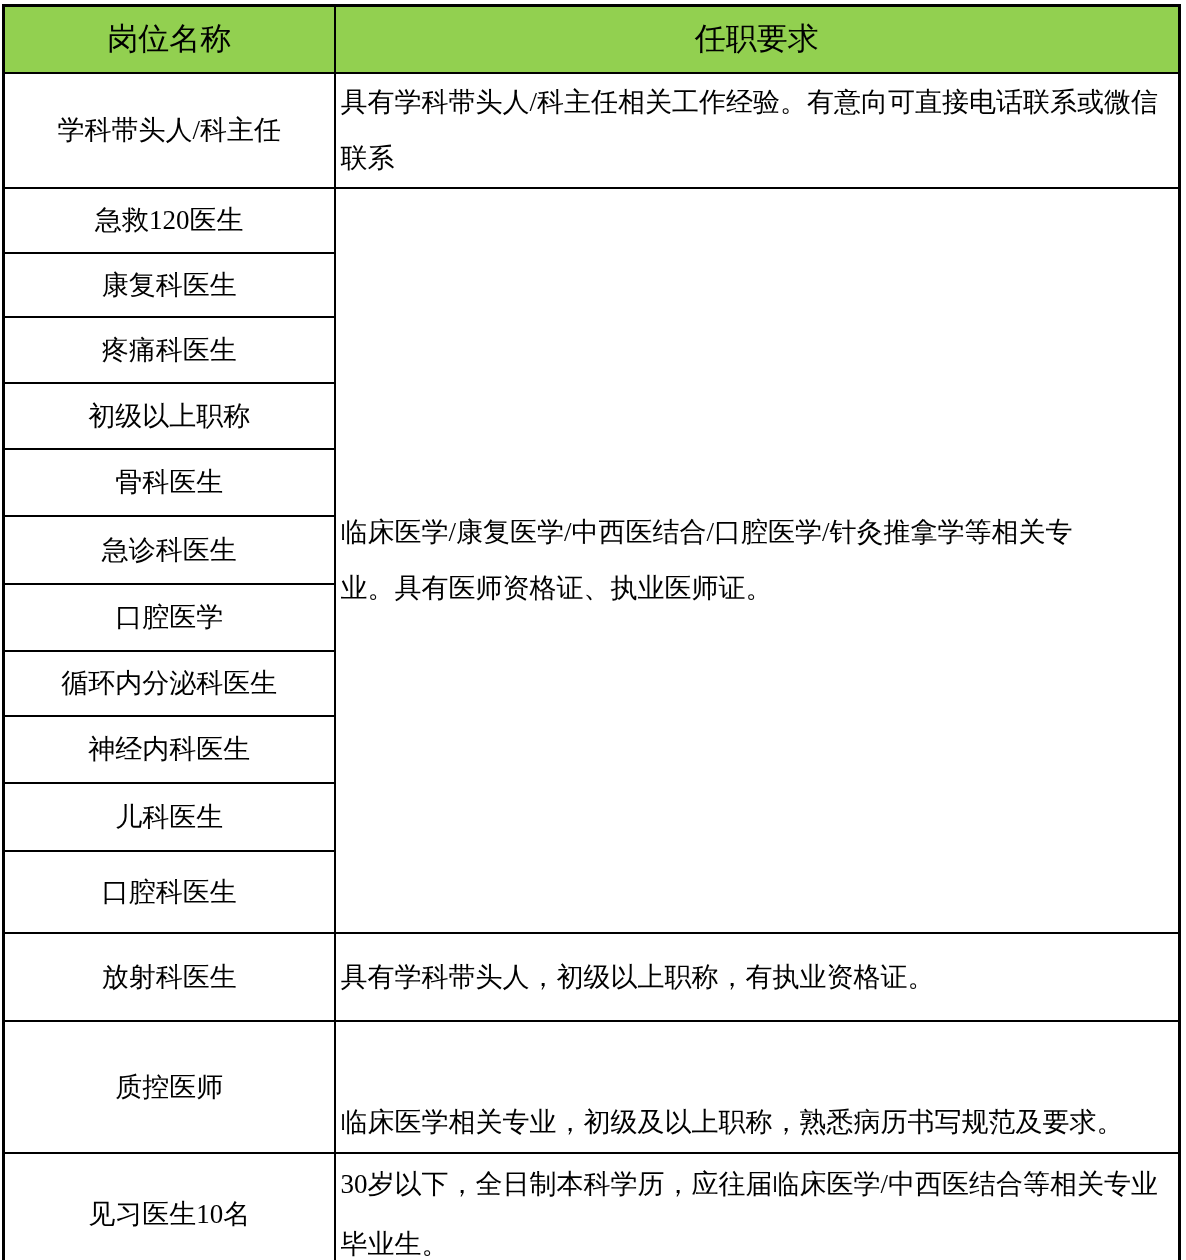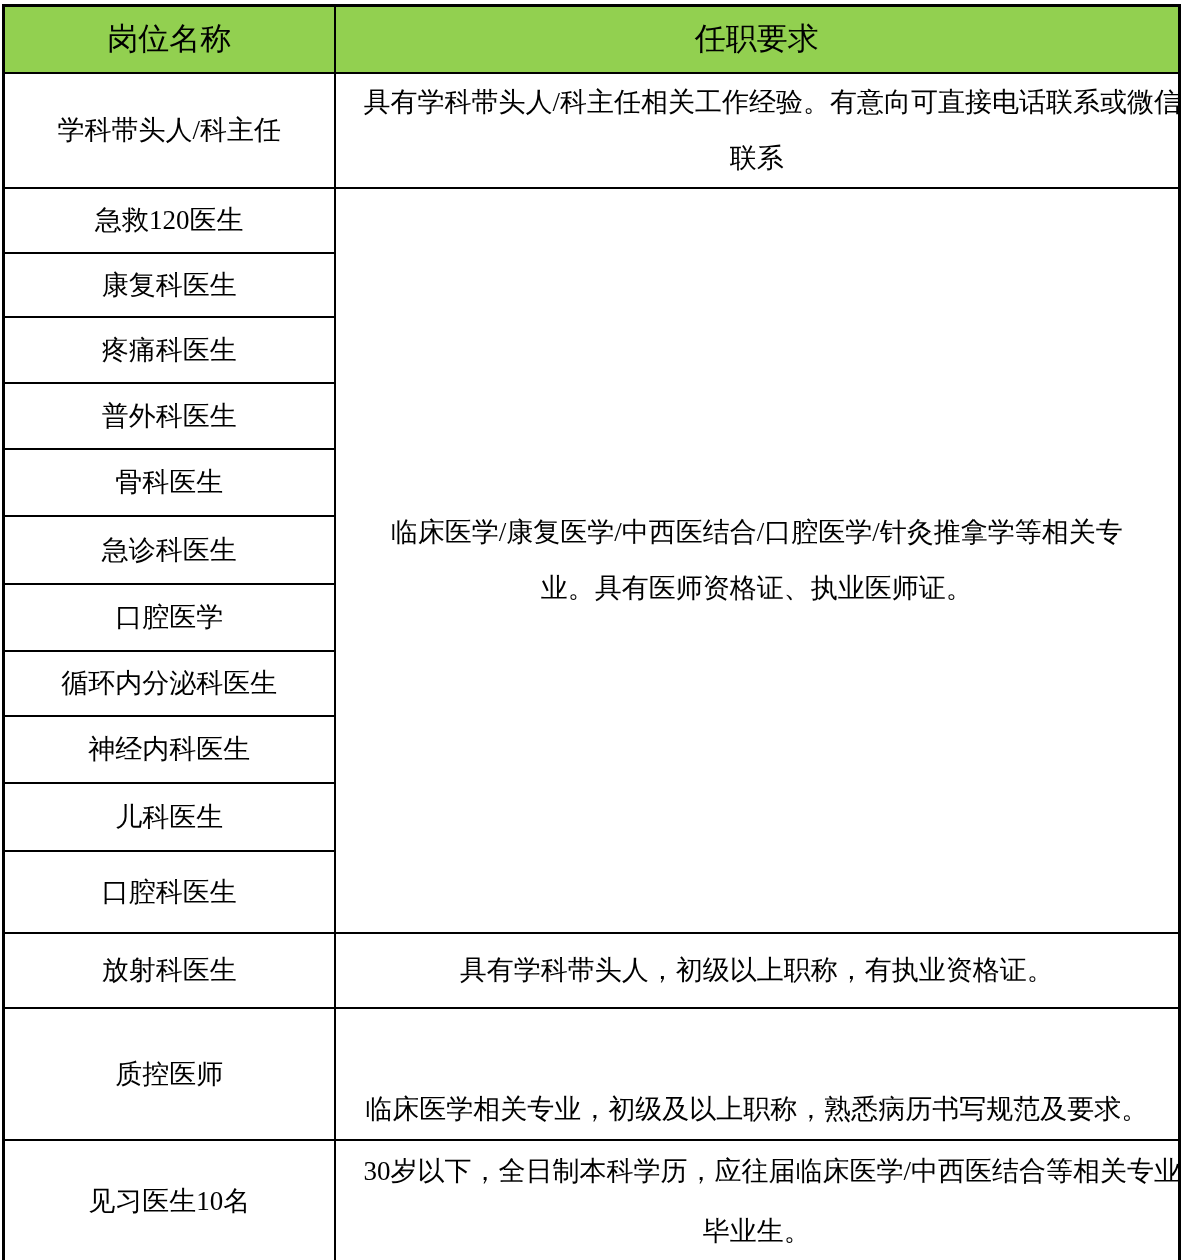--- a/index.html
+++ b/index.html
@@ -37,24 +37,24 @@
     vertical-align:middle;
     border-bottom:3px solid var(--border-color);
   }
   td.pos{
     text-align:center;
     vertical-align:middle;
     font-size:27px;
     padding:0 6px;
   }
   td.req{
-    text-align:center;
+    text-align:left;
     vertical-align:middle;
     font-size:27px;
-    padding:0 28px;
+    padding:0 5px;
   }
   td.req .ln{
     line-height:56px;
     white-space:nowrap;
   }
   td.req-intern .ln{
     line-height:60px;
   }
   td.req-bottom{
     vertical-align:bottom;
@@ -98,21 +98,21 @@
       <div class="ln">业。具有医师资格证、执业医师证。</div>
     </td>
   </tr>
   <tr style="height:64px">
     <td class="pos">康复科医生</td>
   </tr>
   <tr style="height:66px">
     <td class="pos">疼痛科医生</td>
   </tr>
   <tr style="height:66px">
-    <td class="pos">普外科医生</td>
+    <td class="pos">初级以上职称</td>
   </tr>
   <tr style="height:67px">
     <td class="pos">骨科医生</td>
   </tr>
   <tr style="height:68px">
     <td class="pos">急诊科医生</td>
   </tr>
   <tr style="height:67px">
     <td class="pos">口腔医学</td>
   </tr>
@@ -122,21 +122,21 @@
   <tr style="height:67px">
     <td class="pos">神经内科医生</td>
   </tr>
   <tr style="height:68px">
     <td class="pos">儿科医生</td>
   </tr>
   <tr style="height:82px">
     <td class="pos">口腔科医生</td>
   </tr>
 
-  <tr style="height:75px">
+  <tr style="height:88px">
     <td class="pos">放射科医生</td>
     <td class="req req-single">
       <div class="ln">具有学科带头人，初级以上职称，有执业资格证。</div>
     </td>
   </tr>
 
   <tr style="height:132px">
     <td class="pos">质控医师</td>
     <td class="req req-bottom">
       <div class="ln">临床医学相关专业，初级及以上职称，熟悉病历书写规范及要求。</div>

